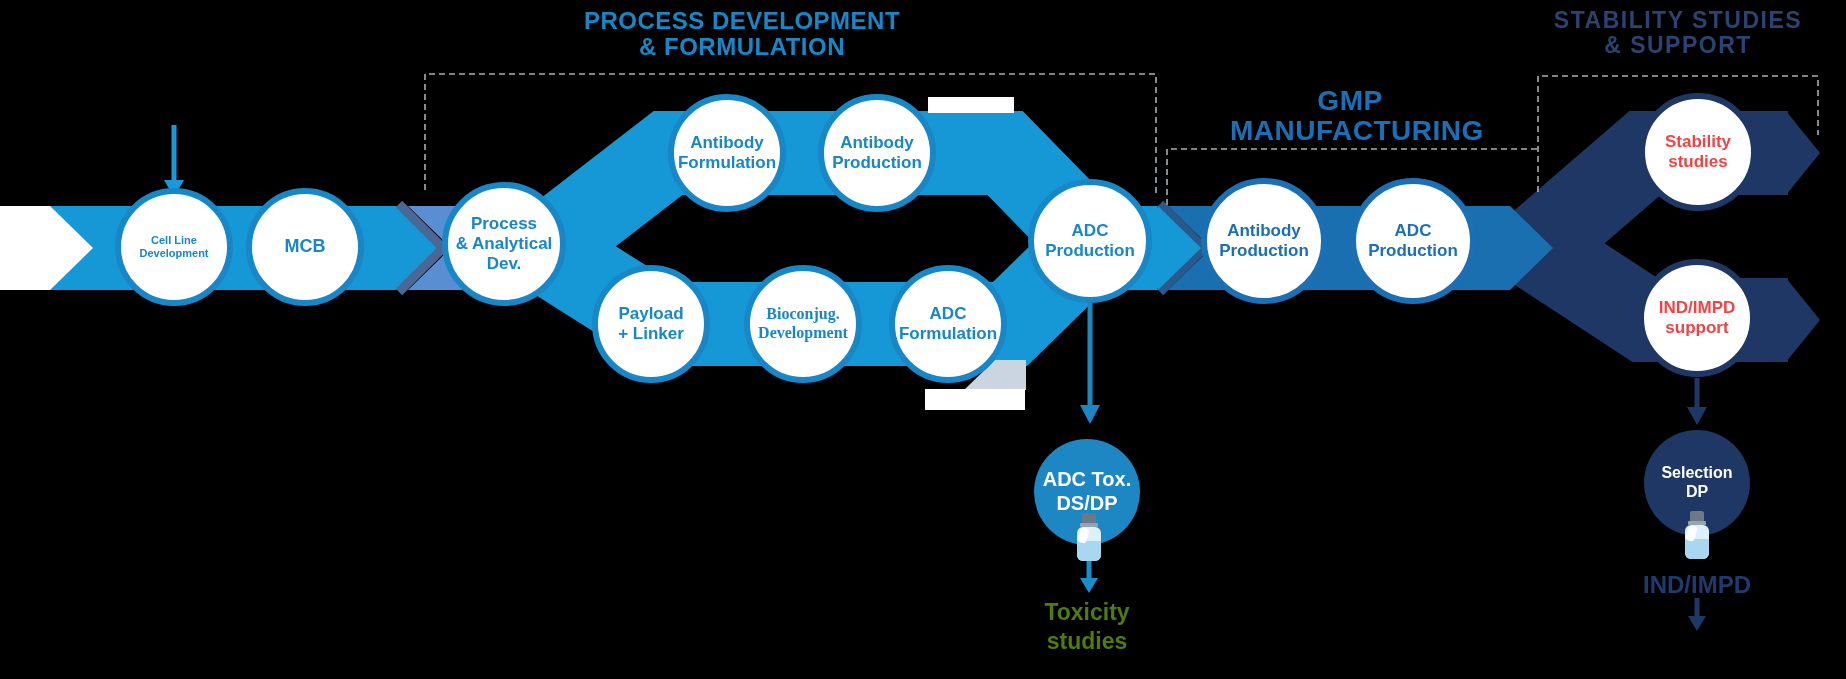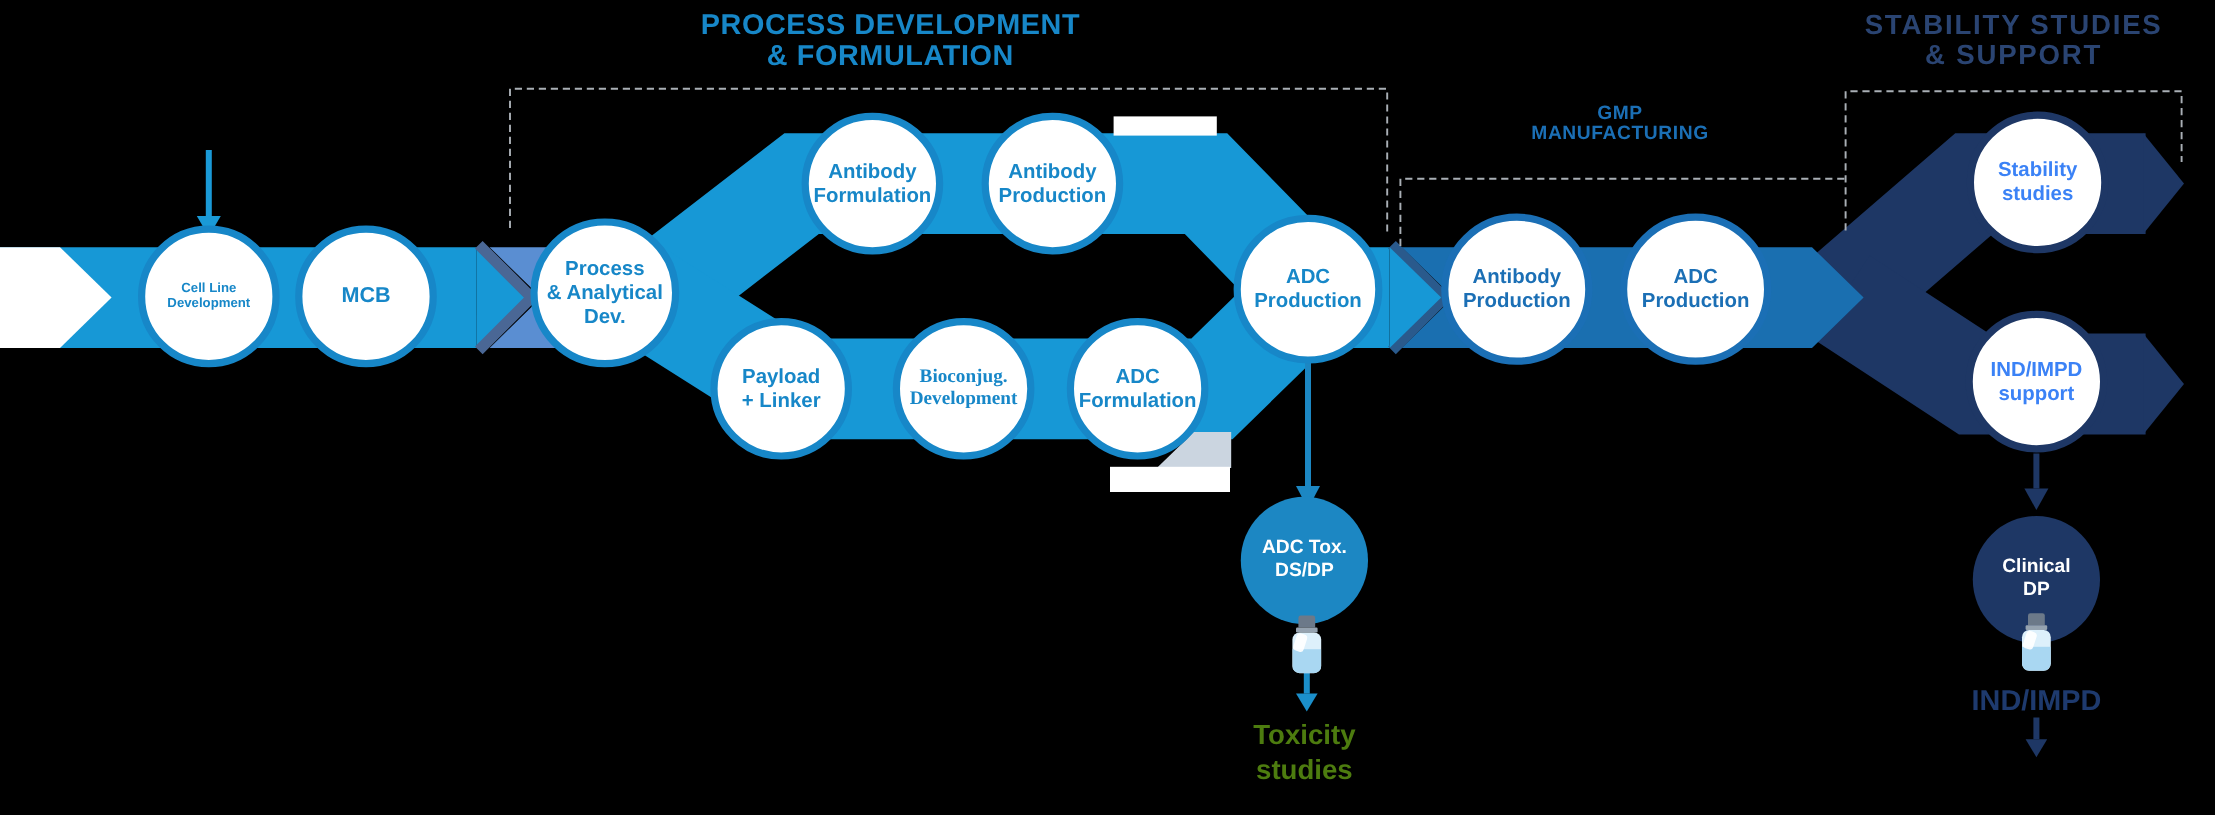--- a/index.html
+++ b/index.html
@@ -10,21 +10,21 @@
   }
   #flow-svg{position:absolute;left:0;top:0;}
   .node{
     position:absolute;box-sizing:border-box;border-radius:50%;
     display:flex;align-items:center;justify-content:center;text-align:center;
     font-weight:bold;white-space:pre-line;line-height:1.18;z-index:3;
     background:#fff;
   }
   .node.bright{border:6px solid #1787C8;color:#1787C8;}
   .node.medium{border:6px solid #1B6FB5;color:#1B6FB5;}
-  .node.navy{border:6px solid #1E3765;color:#3b82f6;}
+  .node.navy{border:6px solid #1E3765;color:#ef4444;}
   .node.filled-bright{background:#1A9AD7;color:#fff;border:none;}
   .node.filled-tox{background:#1C87C3;color:#fff;border:none;}
   .node.filled-navy{background:#1E3765;color:#fff;border:none;}
   .section-title{
     position:absolute;font-weight:bold;text-align:center;white-space:pre-line;
     line-height:1.08;z-index:4;letter-spacing:0.5px;
   }
   .out-label{
     position:absolute;font-weight:bold;text-align:center;white-space:pre-line;
     line-height:1.25;z-index:4;
@@ -104,21 +104,21 @@
       <polygon points="1687,407 1707,407 1697,425" fill="#1E3765"></polygon>
     </g>
     <g>
       <path d="M1697,598 V616" stroke="#1E3765" stroke-width="5" fill="none"></path>
       <polygon points="1688,616 1706,616 1697,631" fill="#1E3765"></polygon>
     </g>
   </svg>
 
   <div class="section-title" style="left:542px;top:8px;width:400px;font-size:24px;color:#1787C8;">PROCESS DEVELOPMENT
 &amp; FORMULATION</div>
-  <div class="section-title" style="left:1230px;top:86px;width:240px;font-size:16px;color:#1B6FB5;">GMP
+  <div class="section-title" style="left:1230px;top:86px;width:240px;font-size:28px;color:#1B6FB5;">GMP
 MANUFACTURING</div>
   <div class="section-title" style="left:1528px;top:8px;width:300px;font-size:23px;color:#2A4472;letter-spacing:1.5px;">STABILITY STUDIES
 &amp; SUPPORT</div>
 
 
   <div class="node bright" style="left:115px;top:188px;width:118px;height:118px;font-size:11px;">Cell Line
 Development</div>
 
   <div class="node bright" style="left:246px;top:188px;width:118px;height:118px;font-size:18px;">MCB</div>
 
@@ -149,24 +149,24 @@
 
   <div class="node medium" style="left:1350px;top:178px;width:126px;height:126px;font-size:17px;">ADC
 Production</div>
 
   <div class="node navy" style="left:1639px;top:93px;width:118px;height:118px;font-size:17px;">Stability
 studies</div>
 
   <div class="node navy" style="left:1638px;top:259px;width:118px;height:118px;font-size:17px;">IND/IMPD
 support</div>
 
-  <div class="node filled-tox" style="left:1034px;top:414px;width:106px;height:106px;font-size:16px;">ADC Tox.
+  <div class="node filled-tox" style="left:1034px;top:439px;width:106px;height:106px;font-size:20px;">ADC Tox.
 DS/DP</div>
 
-  <div class="node filled-navy" style="left:1644px;top:430px;width:106px;height:106px;font-size:16px;">Clinical
+  <div class="node filled-navy" style="left:1644px;top:430px;width:106px;height:106px;font-size:16px;">Selection
 DP</div>
 
   <div class="vial" style="left:1076px;top:513px;">
     <div class="vial-cap"></div>
     <div class="vial-neck"></div>
     <div class="vial-body">
       <div class="vial-liquid"></div>
       <div class="vial-shine"></div>
     </div>
   </div>

